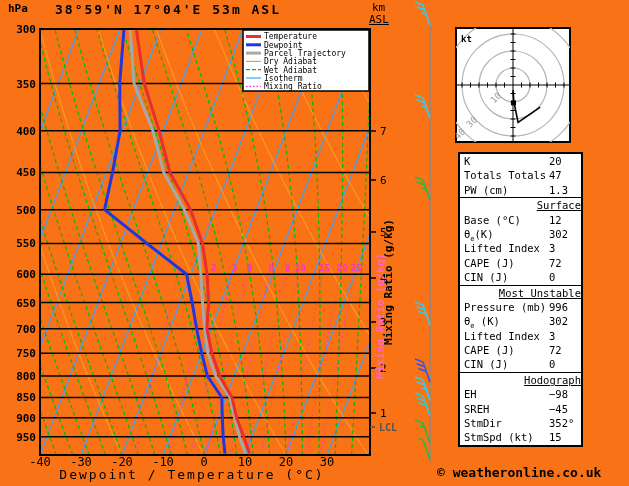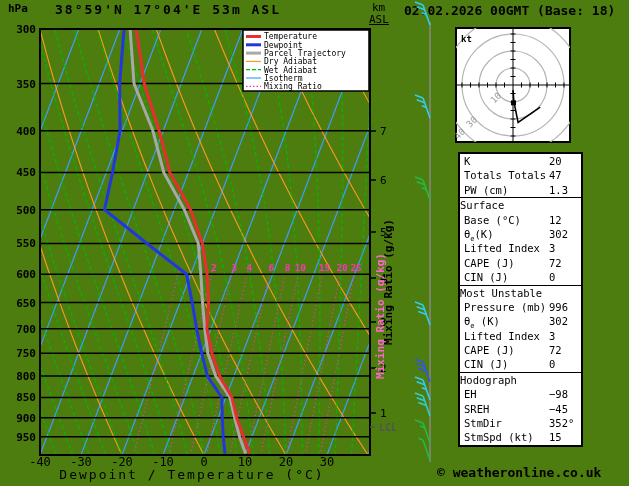--- a/index.html
+++ b/index.html
@@ -1,30 +1,30 @@
 <!DOCTYPE html>
 <html><head>
 <meta charset="utf-8">
 <style>
   html,body{margin:0;padding:0;background:#fff;}
-  .stage{position:relative;width:629px;height:486px;background:#4d7c0f;overflow:hidden;
+  .stage{position:relative;width:629px;height:486px;background:#f97316;overflow:hidden;
          font-family:"DejaVu Sans Mono",monospace;}
   .txt{position:absolute;white-space:nowrap;color:#000;}
   .hpa{left:8px;top:2px;font:bold 11px "DejaVu Sans Mono",monospace;}
   .title{left:55px;top:2px;font:bold 13px "DejaVu Sans Mono",monospace;letter-spacing:2px;}
   .km{left:372px;top:1px;font:11px "DejaVu Sans Mono",monospace;}
   .asl{left:369px;top:13px;font:11px "DejaVu Sans Mono",monospace;text-decoration:underline;}
   .date{left:404px;top:3px;font:bold 13px "DejaVu Sans Mono",monospace;letter-spacing:0px;}
   .copyright{left:437px;top:465px;font:bold 13px "DejaVu Sans Mono",monospace;}
   
   .sidetable{position:absolute;left:458px;top:152px;width:121px;border:2px solid #000;
              background:#fff;font:10.5px "DejaVu Sans Mono",monospace;}
   .tsection{border-top:1.5px solid #000;}
   .tsection:first-child{border-top:none;}
-  .thead{height:14.4px;line-height:14.4px;text-align:left;}
+  .thead{height:14.4px;line-height:14.4px;text-align:right;text-decoration:underline;}
   .trow{position:relative;height:14.4px;line-height:14.4px;}
   .tlabel{position:absolute;left:4px;}
   .tval{position:absolute;left:89px;}
   sub{font-size:7px;}
   
   .pl{font:bold 11px "DejaVu Sans Mono",monospace;}
   .xl{font:12px "DejaVu Sans Mono",monospace;}
   .axlbl{font:13px "DejaVu Sans Mono",monospace;letter-spacing:2px;}
   .kml{font:11px "DejaVu Sans Mono",monospace;}
   .mixl{font:bold 9.5px "DejaVu Sans Mono",monospace;fill:#ff33bb;}
@@ -36,21 +36,20 @@
   .mrvp{font:bold 11px "DejaVu Sans Mono",monospace;fill:#ff66cc;}
 </style>
 </head>
 <body>
 
 <div class="stage">
   <div class="txt hpa">hPa</div>
   <div class="txt title">38°59'N 17°04'E 53m ASL</div>
   <div class="txt km">km</div>
   <div class="txt asl">ASL</div>
-  <div class="txt date">02.02.2026 00GMT (Base: 18)</div>
 
   <svg id="cv" width="629" height="486" style="position:absolute;left:0;top:0">
       <defs>
         <clipPath id="plotclip">
           <rect x="40" y="29" width="330" height="426"></rect>
         </clipPath>
         <clipPath id="hodoclip">
           <rect x="456" y="28" width="114" height="114"></rect>
         </clipPath>
       </defs>

